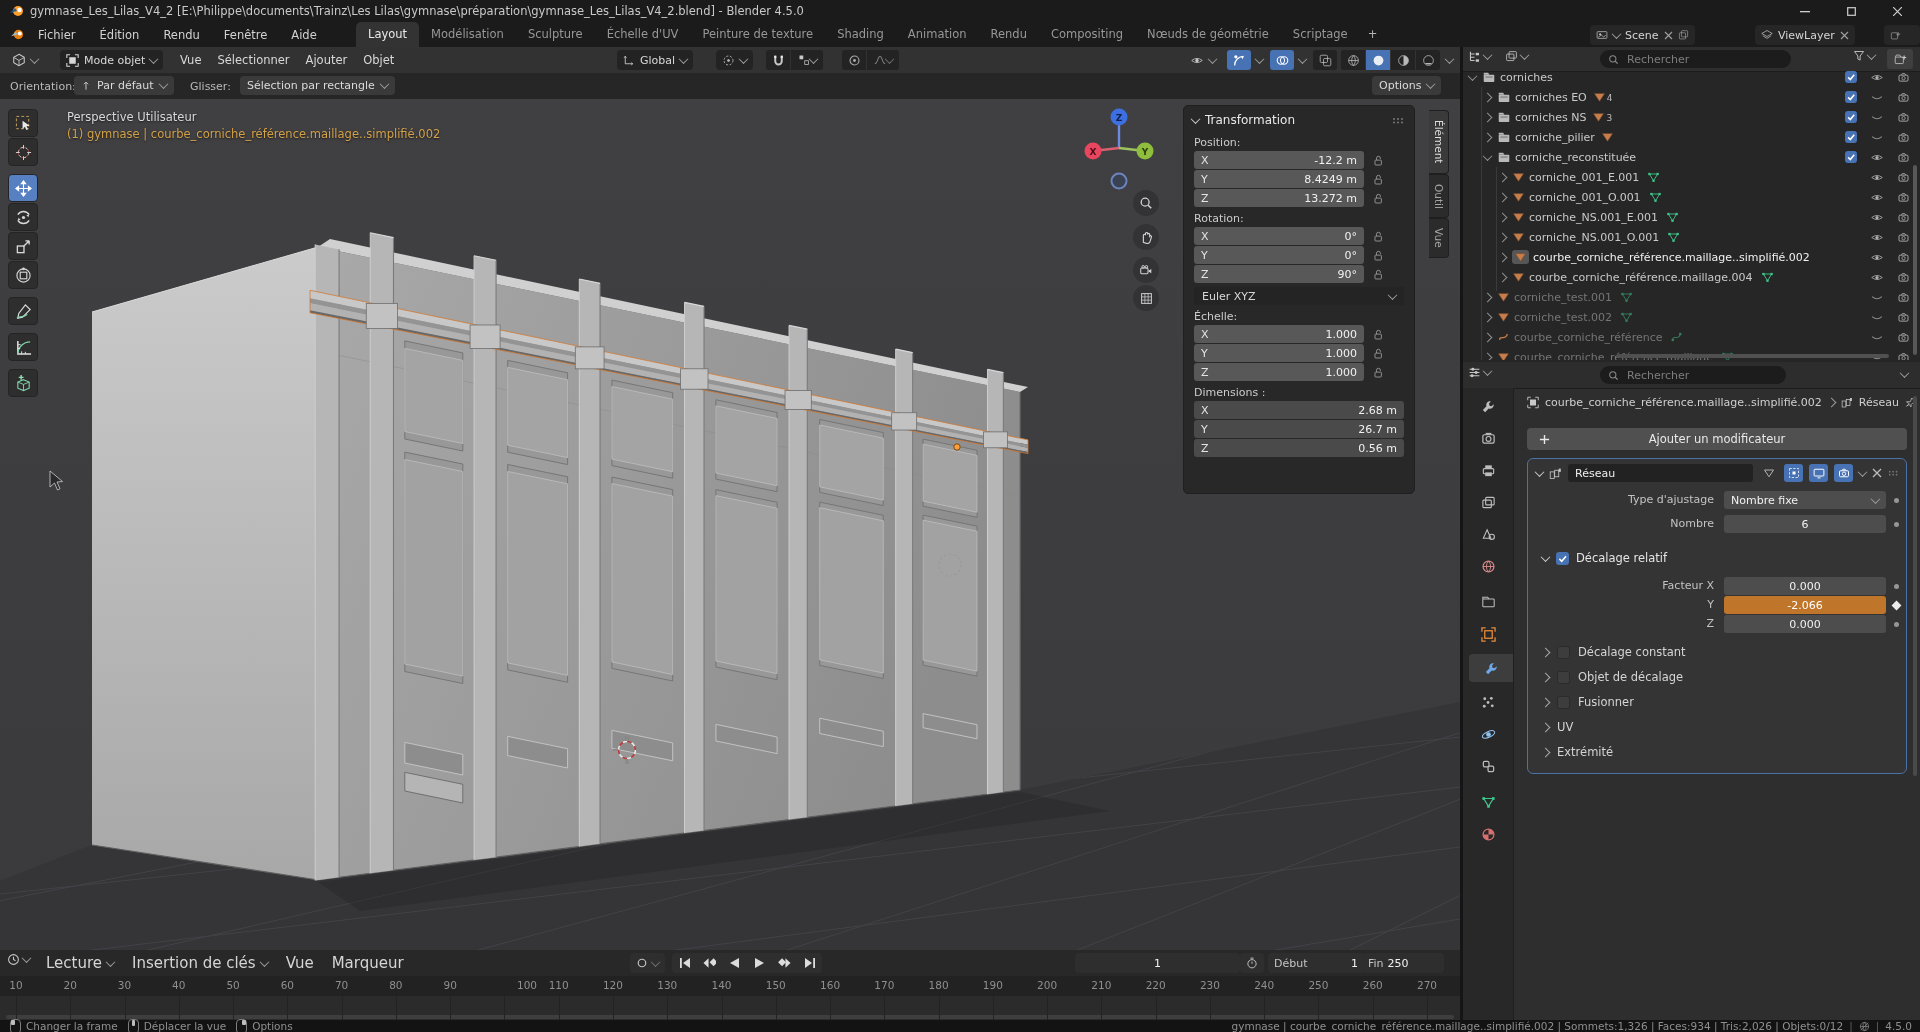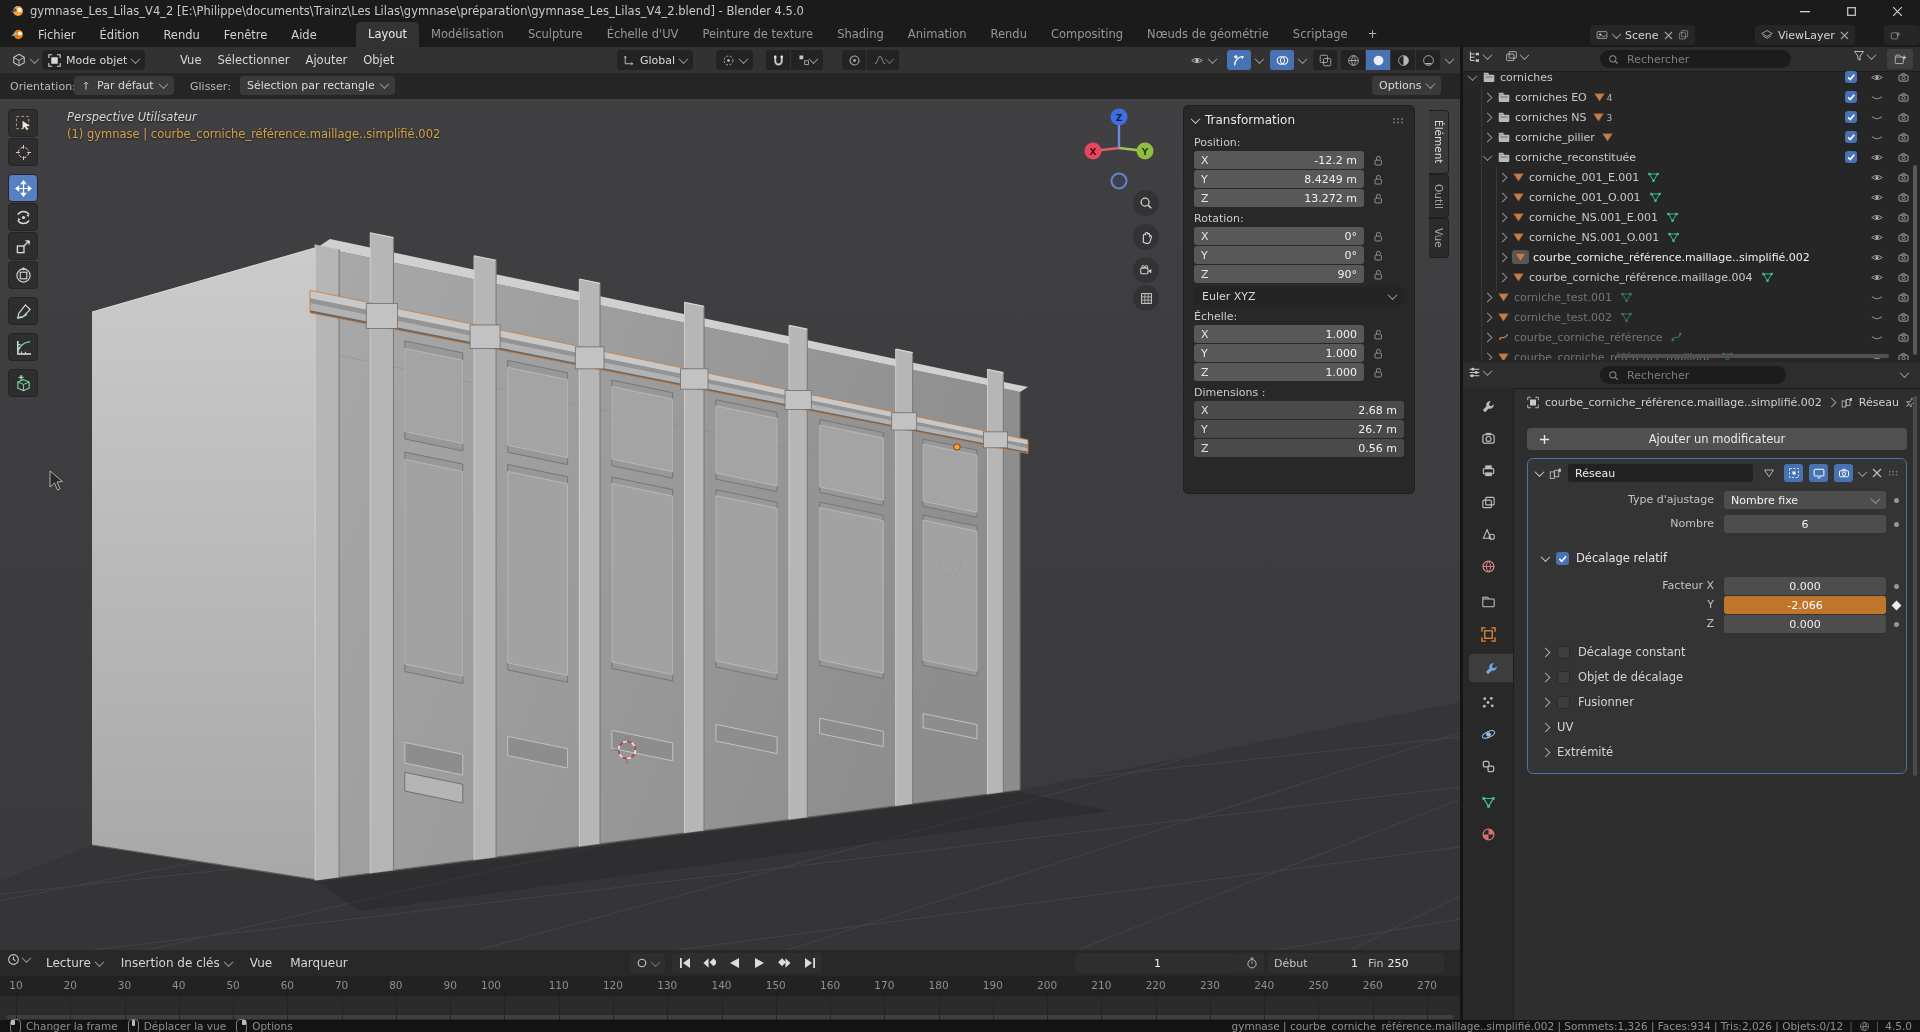--- a/index.html
+++ b/index.html
@@ -32,21 +32,21 @@
   .hmenu{color:#d8d8d8;font-size:11.5px;padding:4px 8px;}
   .togbtn{width:24px;height:20px;border-radius:3px;display:flex;align-items:center;justify-content:center;background:#232323;}
   .togbtn.on{background:#4772b3;}
   .togbtn.seg{border-radius:0;}
   
   #tsr{left:0;top:73px;width:1460px;height:26px;background:#262626;border-bottom:1px solid #1a1a1a;}
   .tslabel{color:#b9b9b9;}
   .tsbtn{height:19px;background:#3a3a3a;border-radius:4px;display:flex;align-items:center;gap:6px;padding:0 7px;color:#dadada;}
   
   #viewport{left:0;top:99px;width:1460px;height:851px;overflow:hidden;background:#3c3c3f;}
-  #vp-textline1{left:67px;top:11px;color:#d9d9d9;font-size:11.5px;text-shadow:0 1px 2px rgba(0,0,0,.6);font-style:italic;}
+  #vp-textline1{left:67px;top:11px;color:#d9d9d9;font-size:11.5px;text-shadow:0 1px 2px rgba(0,0,0,.6);}
   #vp-textline2{left:67px;top:28px;color:#d3a148;font-size:11.5px;text-shadow:0 1px 2px rgba(0,0,0,.6);}
   
   #tool-column{left:8px;top:10px;width:30px;display:flex;flex-direction:column;}
   .tool{width:30px;height:28px;background:#2e2e2e;border:1px solid #242424;display:flex;align-items:center;justify-content:center;border-radius:4px;margin-bottom:1px;box-sizing:border-box;}
   .tool.active{background:#5680c2;}
   .tool.gap{margin-top:7px;}
   
   #npanel{left:1183px;top:6px;width:230px;height:387px;background:rgba(40,40,40,.96);border-radius:5px;border:1px solid #1f1f1f;}
   .np-h{display:flex;align-items:center;gap:6px;padding:7px 8px 4px;color:#e8e8e8;font-size:12px;}
   .np-label{color:#cccccc;margin:5px 10px 2px;}
@@ -98,21 +98,21 @@
   .cb{width:13px;height:13px;border-radius:2.5px;background:#3d3d3d;border:1px solid #2a2a2a;box-sizing:border-box;}
   .cb.on{background:#4772b3;border-color:#4772b3;}
   .msec{position:absolute;display:flex;align-items:center;gap:8px;color:#d4d4d4;font-size:11.5px;}
   
   #timeline{left:0;top:950px;width:1460px;height:70px;background:#2a2a2a;}
   #tl-header{position:absolute;left:0;top:0;width:1460px;height:26px;background:#282828;border-bottom:1px solid #1d1d1d;}
   #tl-ruler{position:absolute;left:0;top:26px;width:1460px;height:20px;background:#222222;}
   #tl-track{position:absolute;left:0;top:46px;width:1460px;height:24px;background:#2b2b2b;}
   .tick{position:absolute;top:3px;width:40px;text-align:center;color:#8f8f8f;font-size:10.5px;}
   .gridv{position:absolute;top:0;width:1px;height:24px;background:#232323;}
-  .tl-menu{color:#d5d5d5;font-size:12px;display:flex;align-items:center;gap:5px;}
+  .tl-menu{color:#d5d5d5;font-size:15px;display:flex;align-items:center;gap:5px;}
   .tlbtn{height:20px;background:#2e2e2e;border-radius:4px;display:flex;align-items:center;gap:4px;padding:0 6px;color:#d5d5d5;}
   .transport{display:flex;height:20px;background:#2e2e2e;border-radius:4px;overflow:hidden;}
   .tbt{width:25px;height:20px;display:flex;align-items:center;justify-content:center;}
   
   #statusbar{left:0;top:1020px;width:1920px;height:12px;background:#131313;display:flex;align-items:center;color:#8f8f8f;font-size:10.5px;}
   .mouseg{width:9px;height:13px;border:1px solid #7d7d7d;border-radius:4px;position:relative;margin:0 5px 0 10px;flex:0 0 auto;}
   .mouseg:before{content:"";position:absolute;background:#bdbdbd;border-radius:1px;}
   .mouseg.m-left:before{left:0px;top:0px;width:4px;height:5px;}
   .mouseg.m-middle:before{left:3px;top:0px;width:3px;height:6px;}
   .mouseg.m-right:before{right:0px;top:0px;width:4px;height:5px;}
@@ -207,21 +207,21 @@
 </div>
 
 <div id="vph" class="abs">
   <div class="hbtn abs" style="left:6px;top:3px;background:transparent">
     <svg class="ic" width="14" height="14" viewBox="0 0 16 16">
         <path d="M8 1.5 L14 5 V11 L8 14.5 L2 11 V5 Z" fill="none" stroke="#c8c8c8" stroke-width="1.2"></path>
         <path d="M2 5 L8 8.5 L14 5 M8 8.5 V14.5" stroke="#c8c8c8" fill="none"></path>
       </svg>
     <span class="chev"></span>
   </div>
-  <div class="hbtn abs" style="left:42px;top:3px">
+  <div class="hbtn abs" style="left:60px;top:3px">
     <svg class="ic" width="13" height="13" viewBox="0 0 16 16">
         <rect x="4" y="4" width="8" height="8" fill="#d8d8d8"></rect>
         <path d="M1 5 V1 H5 M11 1 H15 V5 M15 11 V15 H11 M5 15 H1 V11" fill="none" stroke="#d8d8d8" stroke-width="1.3"></path>
       </svg>
     <span>Mode objet</span>
     <span class="chev"></span>
   </div>
   <div id="vp-menus" class="abs flex" style="left:172px;top:0;height:26px">
       <div class="hmenu">Vue</div>
       <div class="hmenu">Sélectionner</div>
@@ -1606,21 +1606,21 @@
   <div id="tl-ruler">
       <div class="tick" style="left: -4px;">10</div>
       <div class="tick" style="left: 50.27px;">20</div>
       <div class="tick" style="left: 104.54px;">30</div>
       <div class="tick" style="left: 158.81px;">40</div>
       <div class="tick" style="left: 213.08px;">50</div>
       <div class="tick" style="left: 267.35px;">60</div>
       <div class="tick" style="left: 321.62px;">70</div>
       <div class="tick" style="left: 375.89px;">80</div>
       <div class="tick" style="left: 430.16px;">90</div>
-      <div class="tick" style="left: 471px;">100</div>
+      <div class="tick" style="left: 497px; text-align: right;">100</div>
       <div class="tick" style="left: 538.7px;">110</div>
       <div class="tick" style="left: 592.97px;">120</div>
       <div class="tick" style="left: 647.24px;">130</div>
       <div class="tick" style="left: 701.51px;">140</div>
       <div class="tick" style="left: 755.78px;">150</div>
       <div class="tick" style="left: 810.05px;">160</div>
       <div class="tick" style="left: 864.32px;">170</div>
       <div class="tick" style="left: 918.59px;">180</div>
       <div class="tick" style="left: 972.86px;">190</div>
       <div class="tick" style="left: 1027.13px;">200</div>

